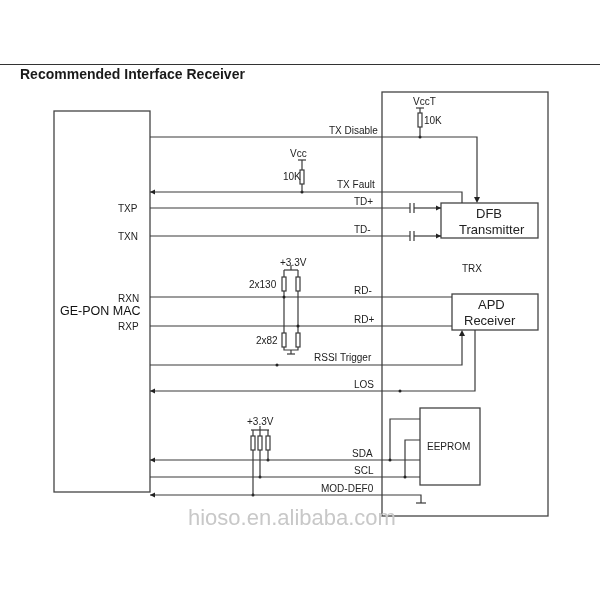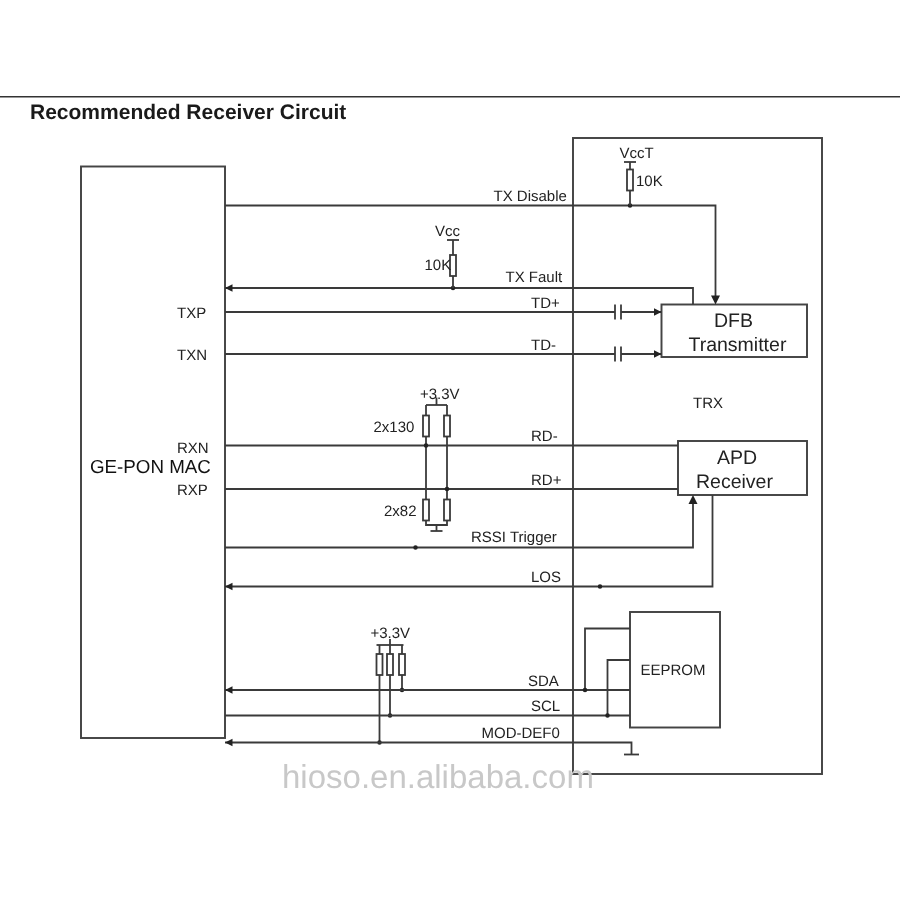--- a/index.html
+++ b/index.html
@@ -12,21 +12,21 @@
   .t { font-family: "Liberation Sans", sans-serif; font-size: 10px; fill: #222; }
   .tb { font-family: "Liberation Sans", sans-serif; font-size: 13px; fill: #222; }
   .tm { font-family: "Liberation Sans", sans-serif; font-size: 12.5px; fill: #111; }
   .dot { fill: #222; }
   .wm { font-family: "Liberation Sans", sans-serif; font-size: 22px; fill: #c8c8c8; }
 </style>
 </head>
 <body>
 
 <div id="topline"></div>
-<div id="title">Recommended Receiver Circuit</div>
+<div id="title">Recommended Interface Receiver</div>
 
 <svg width="600" height="600" viewBox="0 0 600 600">
 
   <rect class="box" x="54" y="111" width="96" height="381"></rect>
   <text class="tm" x="60" y="315">GE-PON MAC</text>
   <text class="t" x="118" y="212">TXP</text>
   <text class="t" x="118" y="240">TXN</text>
   <text class="t" x="118" y="302">RXN</text>
   <text class="t" x="118" y="330">RXP</text>
 

